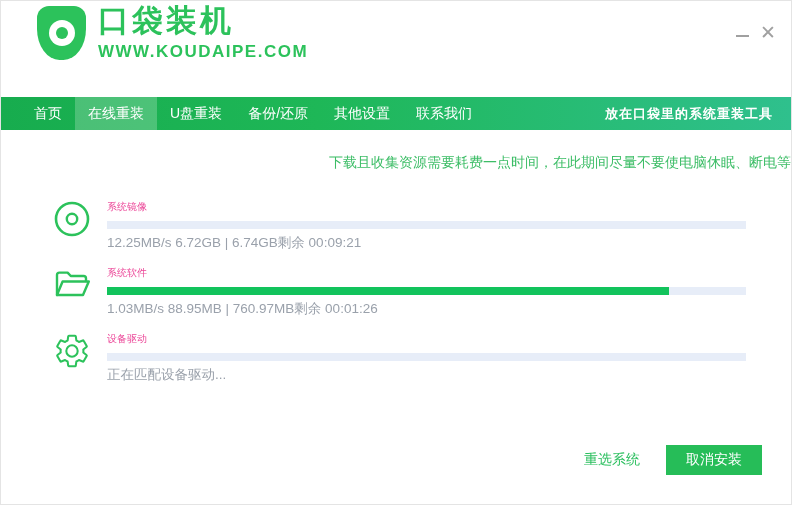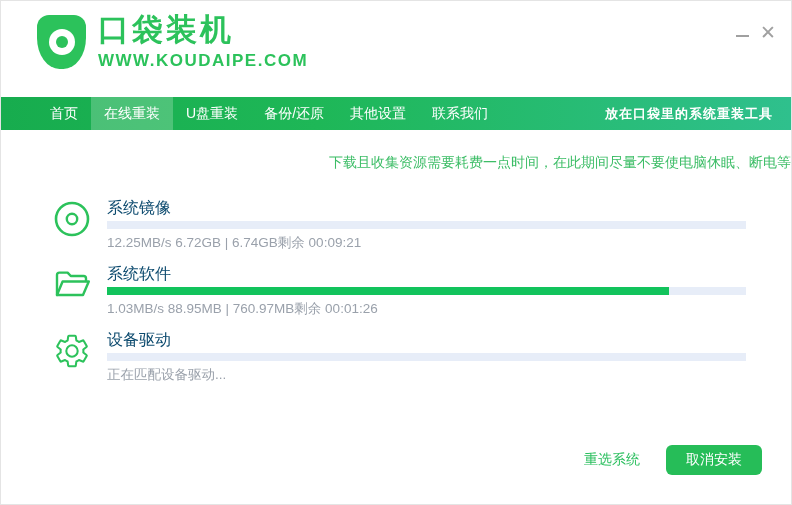--- a/index.html
+++ b/index.html
@@ -8,21 +8,21 @@
     font-family: "Liberation Sans", "DejaVu Sans", sans-serif;
     width: 792px; height: 505px; overflow: hidden;
   }
   .window {
     position: relative; width: 792px; height: 505px;
     background: #ffffff; border: 1px solid #e4e4e4;
   }
 
   
   .titlebar { position: relative; height: 96px; background: #ffffff; }
-  .logo-wrap { position: absolute; left: 36px; top: 12px; display: flex; align-items: center; }
+  .logo-wrap { position: absolute; left: 36px; top: 3px; display: flex; align-items: center; }
   .shield {
     width: 49px; height: 54px; background: #2cc25b;
     border-radius: 12px 12px 46% 46% / 12px 12px 58% 58%;
     display: flex; align-items: center; justify-content: center;
   }
   .shield-circle {
     width: 26px; height: 26px; background: #ffffff; border-radius: 50%;
     display: flex; align-items: center; justify-content: center;
   }
   .shield-dot { width: 12px; height: 12px; background: #2cc25b; border-radius: 50%; }
@@ -38,21 +38,21 @@
     width: 26px; height: 22px; display: flex; align-items: center; justify-content: center;
     color: #a0a0a0; cursor: pointer; user-select: none;
   }
   .min-glyph { display: block; width: 13px; height: 2px; background: #a0a0a0; margin-top: 8px; }
   .close-glyph { font-size: 19px; line-height: 19px; color: #a0a0a0; }
 
   
   .nav {
     height: 33px; display: flex; align-items: stretch;
     background: linear-gradient(90deg, #17ac4e 0%, #1eb757 40%, #2fc08d 100%);
-    padding-left: 36px;
+    padding-left: 20px;
   }
   .tab {
     color: #ffffff; font-size: 14px; line-height: 33px; padding: 0 13px;
     cursor: pointer; white-space: nowrap;
   }
   .tab.active { background: rgba(255,255,255,0.22); }
   .slogan {
     margin-left: auto; margin-right: 18px; align-self: center;
     color: #ffffff; font-size: 13px; font-weight: bold; letter-spacing: 1px; white-space: nowrap;
   }
@@ -61,41 +61,41 @@
   .notice {
     margin: 24px 0 27px; text-align: right;
     color: #3cbd66; font-size: 14px;
   }
   .task {
     display: flex; margin: 0 45px 13px 52px;
   }
   .task-icon { width: 40px; height: 40px; flex: none; margin-right: 14px; margin-top: 1px; }
   .task-icon svg { width: 38px; height: 38px; display: block; }
   .task-body { flex: 1; min-width: 0; }
-  .task-label { color: #0c4a6e; font-size: 16px; line-height: 18px; }
+  .task-label { color: #ec4899; font-size: 10px; line-height: 18px; font-family: Liberation Mono, monospace; }
   .bar {
     height: 8px; background: #e7edf8; margin-top: 4px; overflow: hidden;
   }
   .bar-fill { height: 100%; width: 0%; background: #12c35c; }
   .task-stats {
     display: flex; 
     margin-top: 5px; font-size: 13.5px; line-height: 18px; color: #9aa1ab;
   }
 
   
   .footer {
     position: absolute; right: 29px; bottom: 29px;
     display: flex; align-items: center;
   }
   .reselect-link {
     color: #2abf5e; font-size: 14px; cursor: pointer; margin-right: 26px; text-decoration: none;
   }
   .cancel-button {
     width: 96px; height: 30px; background: #26bd58; color: #ffffff;
-    border: none; border-radius: 6px; font-size: 14px; cursor: pointer;
+    border: none; border-radius: 0; font-size: 14px; cursor: pointer;
     font-family: inherit;
   }
 </style>
 </head>
 <body>
 
 <div class="window">
 
   <header class="titlebar">
     <div class="logo-wrap">

